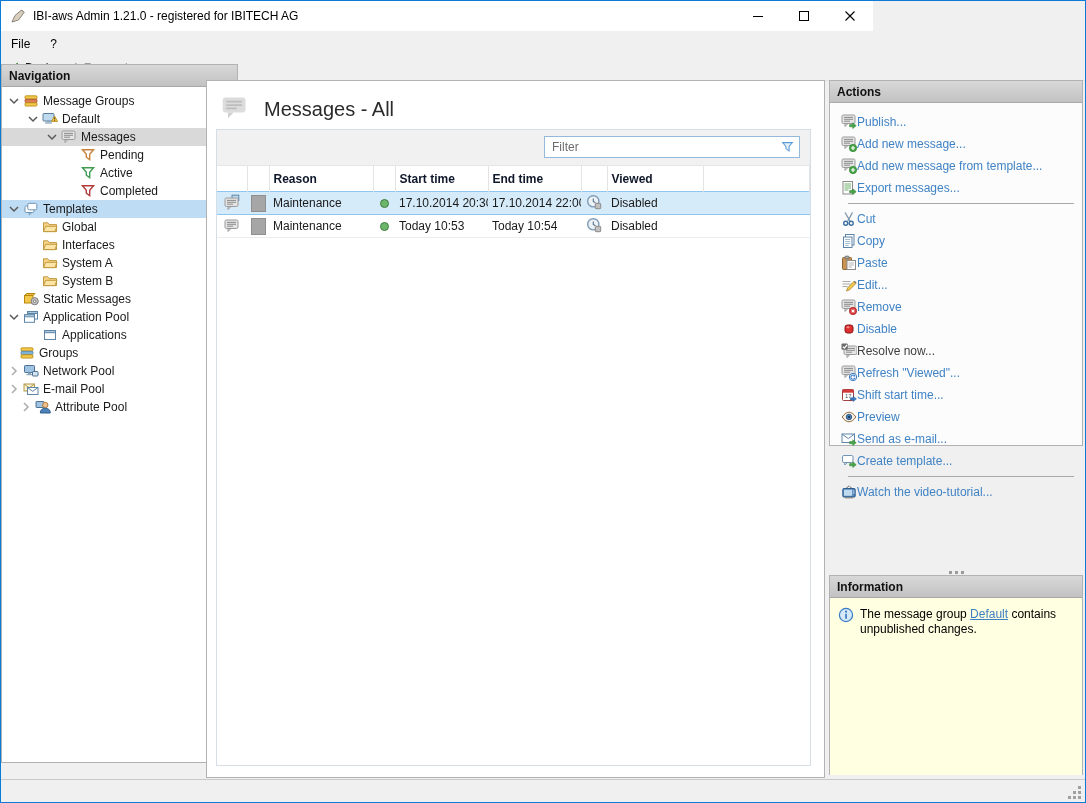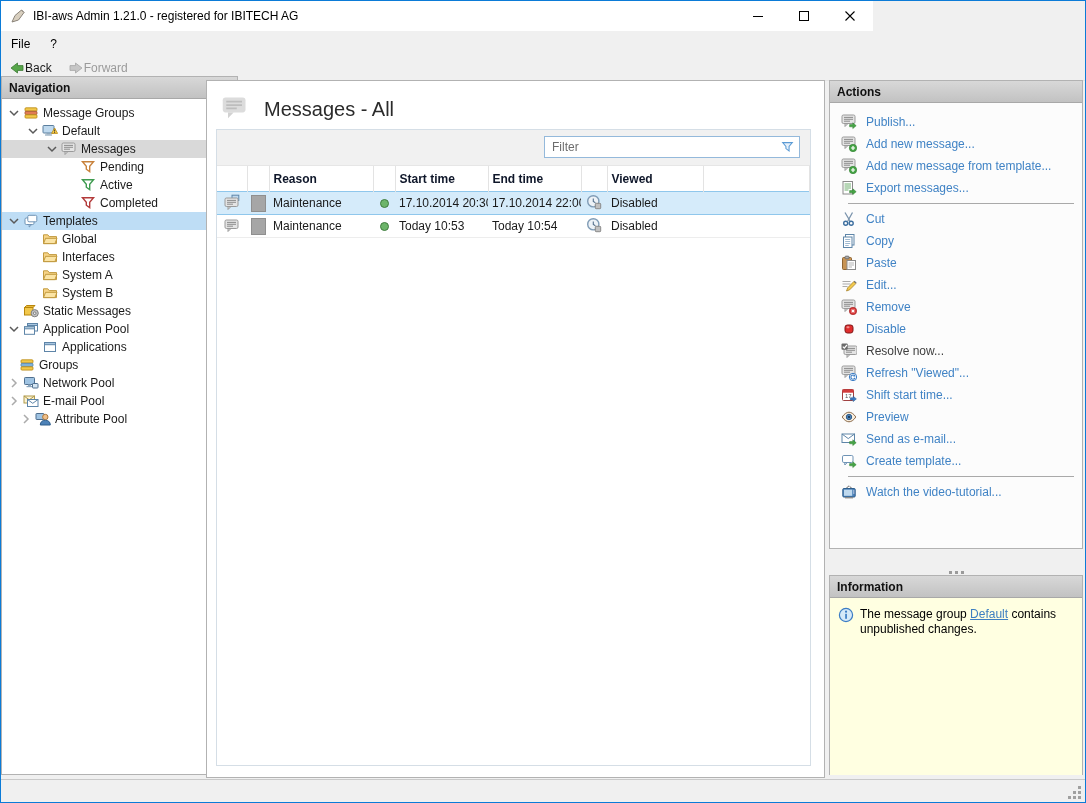--- a/index.html
+++ b/index.html
@@ -21,21 +21,21 @@
   
   .toolbar{position:absolute;left:1px;top:56px;width:1084px;height:24px;background:#F0F0F0;display:flex;align-items:center;border-bottom:1px solid #E3E3E3;}
   .tool-btn{display:flex;align-items:center;gap:0;padding:2px 8px 2px 8px;}
   .tool-btn .lbl{color:#1a1a1a;}
   .tool-btn.disabled .lbl{color:#9B9B9B;}
   
   .panel{position:absolute;background:#FCFCFC;border:1px solid #B2B2B2;box-sizing:border-box;}
   .panel-header{height:21px;background:linear-gradient(#D8D8D8,#C2C2C2);border-bottom:1px solid #A8A8A8;
     display:flex;align-items:center;padding-left:7px;font-weight:bold;color:#111;}
   
-  #nav-panel{left:1px;top:76px;width:237px;height:699px;}
+  #nav-panel{left:1px;top:64px;width:237px;height:699px;}
   .tree{padding-top:5px;background:#FFFFFF;height:calc(100% - 27px);}
   .tree-row{height:18px;display:flex;align-items:center;white-space:nowrap;}
   .tree-row .chev{width:16px;height:16px;flex:0 0 16px;display:flex;align-items:center;justify-content:center;}
   .tree-row .ticon{width:17px;height:16px;flex:0 0 17px;display:flex;align-items:center;justify-content:center;margin-right:4px;}
   .tree-row .tlabel{padding:1px 4px 1px 0;}
   .tree-row.sel-gray{background:#D9D9D9;}
   .tree-row.sel-blue{background:#BEDDF5;}
   
   #main-panel{left:206px;top:80px;width:619px;height:698px;background:#FFFFFF;}
   .main-title{display:flex;align-items:center;gap:14px;padding:13px 0 0 13px;}
@@ -48,23 +48,23 @@
   .filter-funnel{width:18px;height:16px;margin-right:3px;display:flex;align-items:center;justify-content:center;}
   table.msg{border-collapse:collapse;width:100%;table-layout:fixed;}
   table.msg th{font-weight:700;text-align:left;color:#0f172a;height:25px;padding:0 4px;border-right:1px solid #E3E3E3;overflow:hidden;}
   table.msg td{height:22px;padding:0 4px;overflow:hidden;white-space:nowrap;}
   table.msg tr.data{border-bottom:1px solid #EDEDED;}
   table.msg tr.selected{background:#D5EBFA;border-top:1px solid #8FC7EC;border-bottom:1px solid #8FC7EC;}
   .cell-center{text-align:center;vertical-align:middle;}
   .swatch{display:inline-block;width:13px;height:15px;background:#A6A6A6;border:1px solid #8F8F8F;vertical-align:middle;}
   .dot{display:inline-block;width:7px;height:7px;border-radius:50%;background:#6CB56A;border:1px solid #3F7C3E;vertical-align:middle;}
   
-  #actions-panel{left:829px;top:80px;width:254px;height:469px;}
+  #actions-panel{left:829px;top:80px;width:254px;height:366px;}
   .action-list{padding-top:8px;}
-  .action-row{height:22px;display:flex;align-items:center;padding-left:10px;gap:9px;}
+  .action-row{height:22px;display:flex;align-items:center;padding-left:10px;}
   .action-row .albl{color:#4083C5;}
   .action-row.dark .albl{color:#3f3f3f;}
   .action-sep{height:1px;background:#A9A9A9;margin:4px 8px 4px 18px;}
   .aicon{width:17px;height:16px;display:flex;align-items:center;justify-content:center;}
   .splitter{position:absolute;left:829px;top:569px;width:254px;height:6px;display:flex;align-items:center;justify-content:center;gap:3px;}
   .splitter i{width:3px;height:3px;background:#9A9A9A;display:block;}
   #info-panel{left:829px;top:575px;width:254px;height:200px;}
   .info-body{background:#FFFFE1;height:calc(100% - 21px);padding:9px 0 0 8px;box-sizing:border-box;display:flex;gap:6px;}
   .info-text{line-height:15px;color:#000;}
   .info-link{color:#3E7FC1;text-decoration:underline;}

